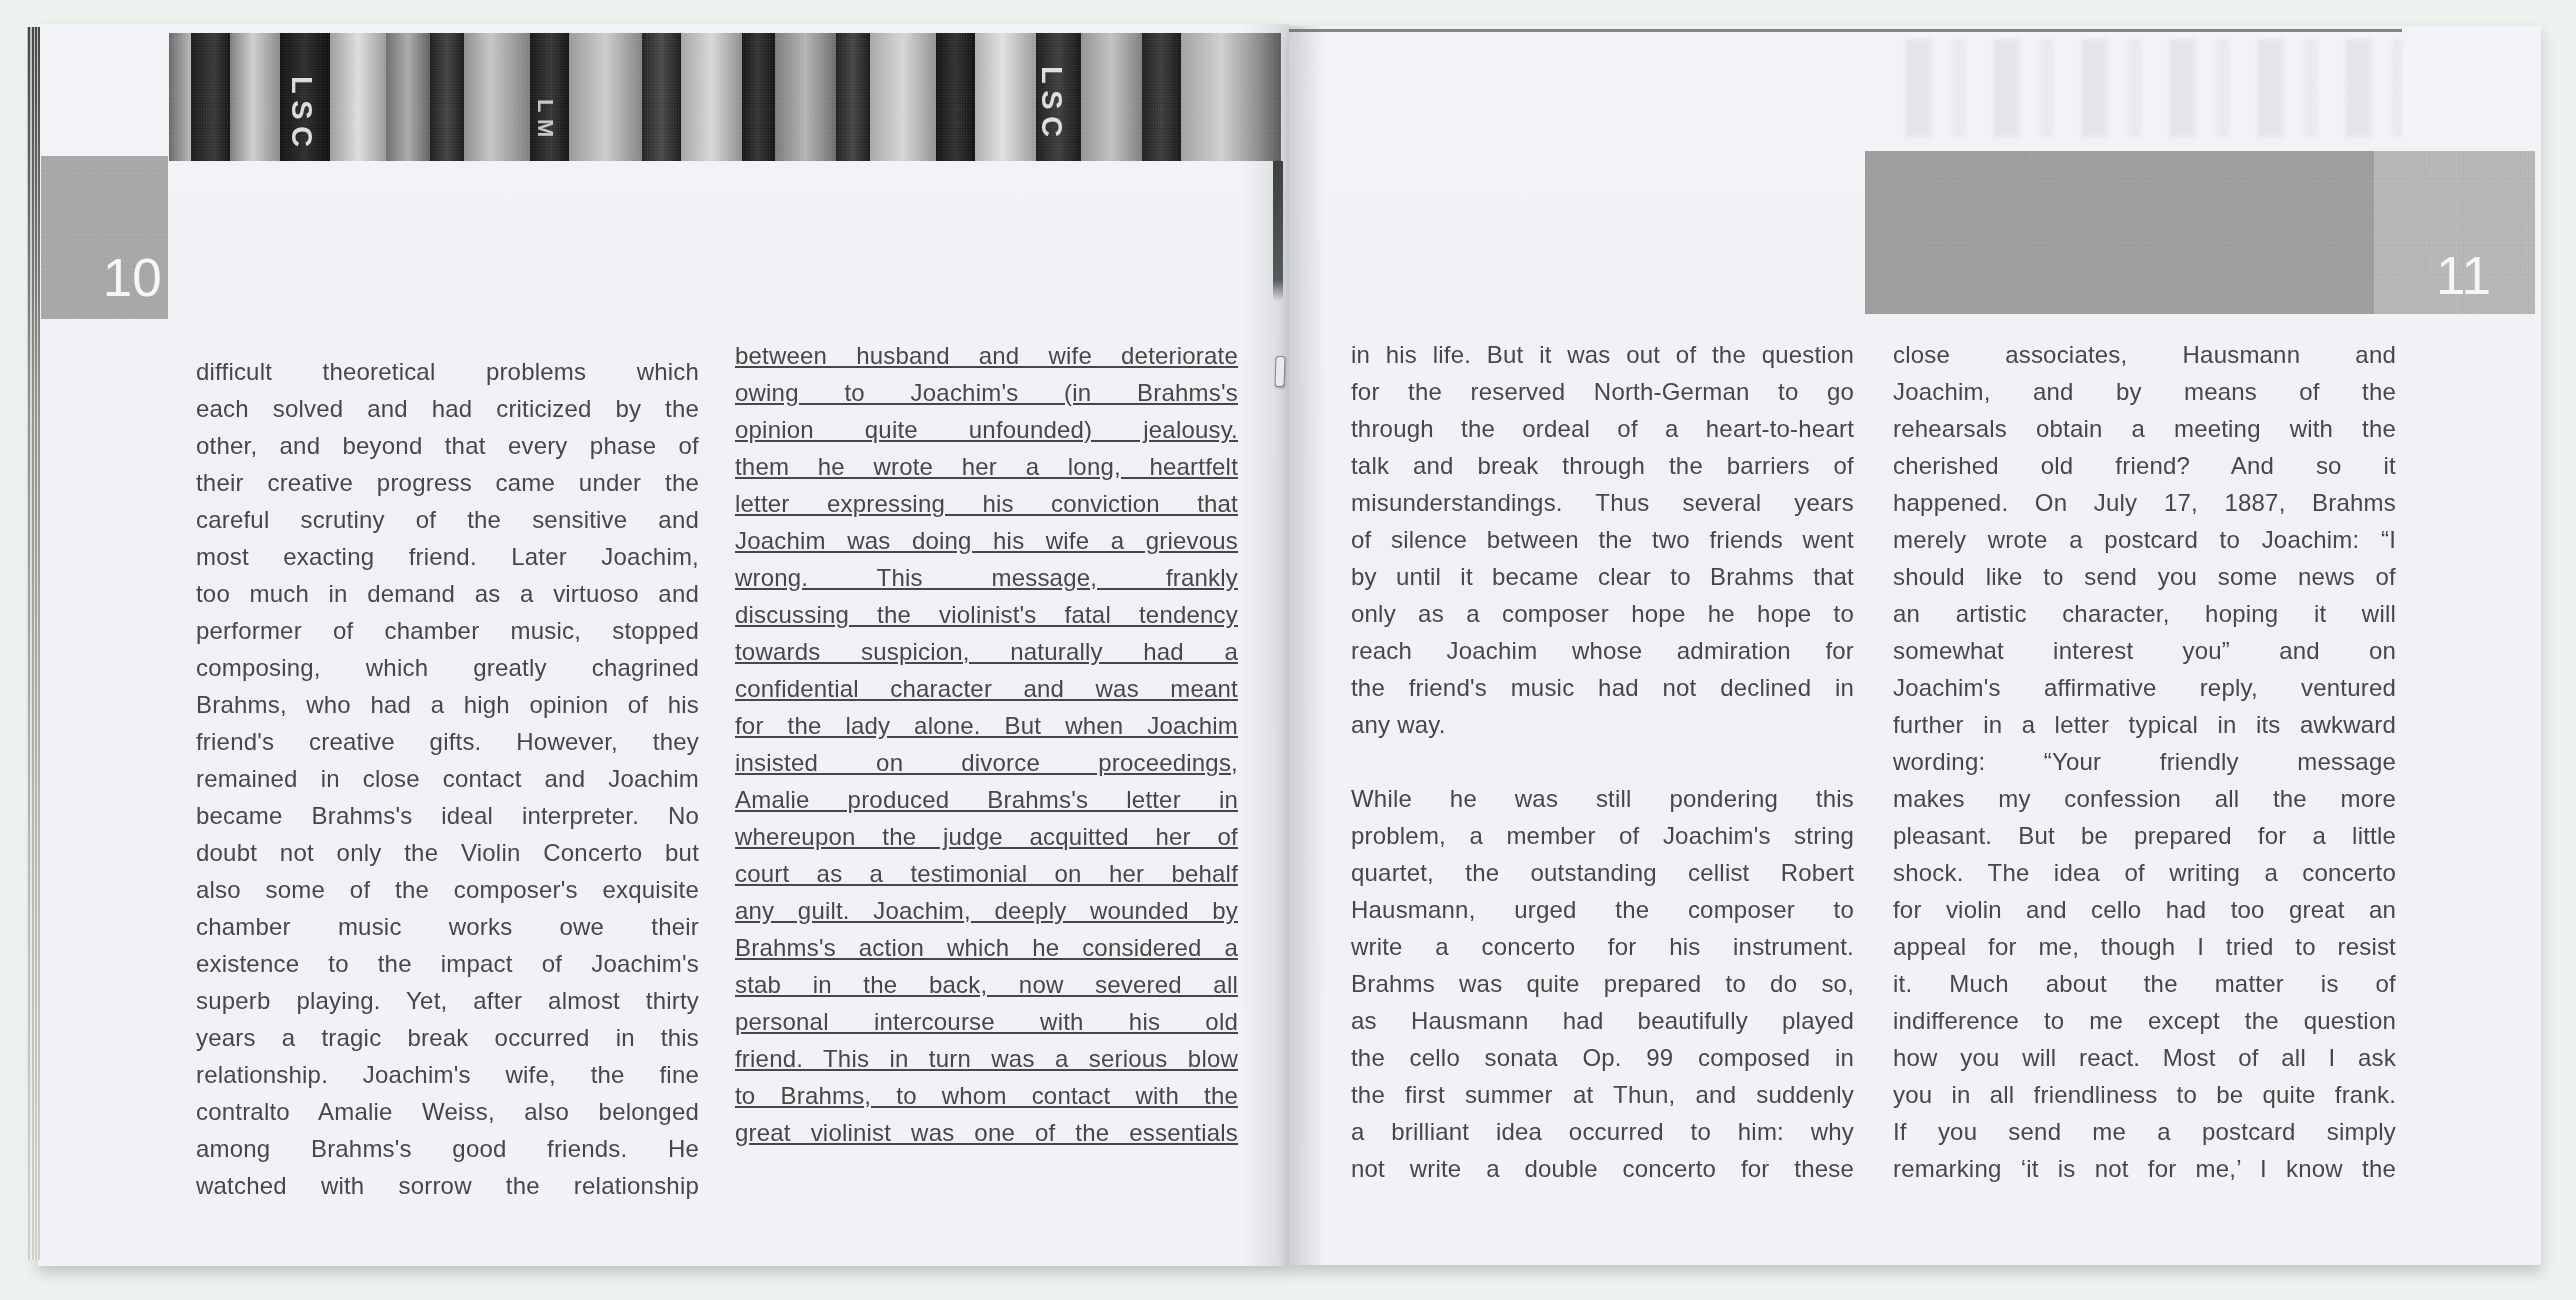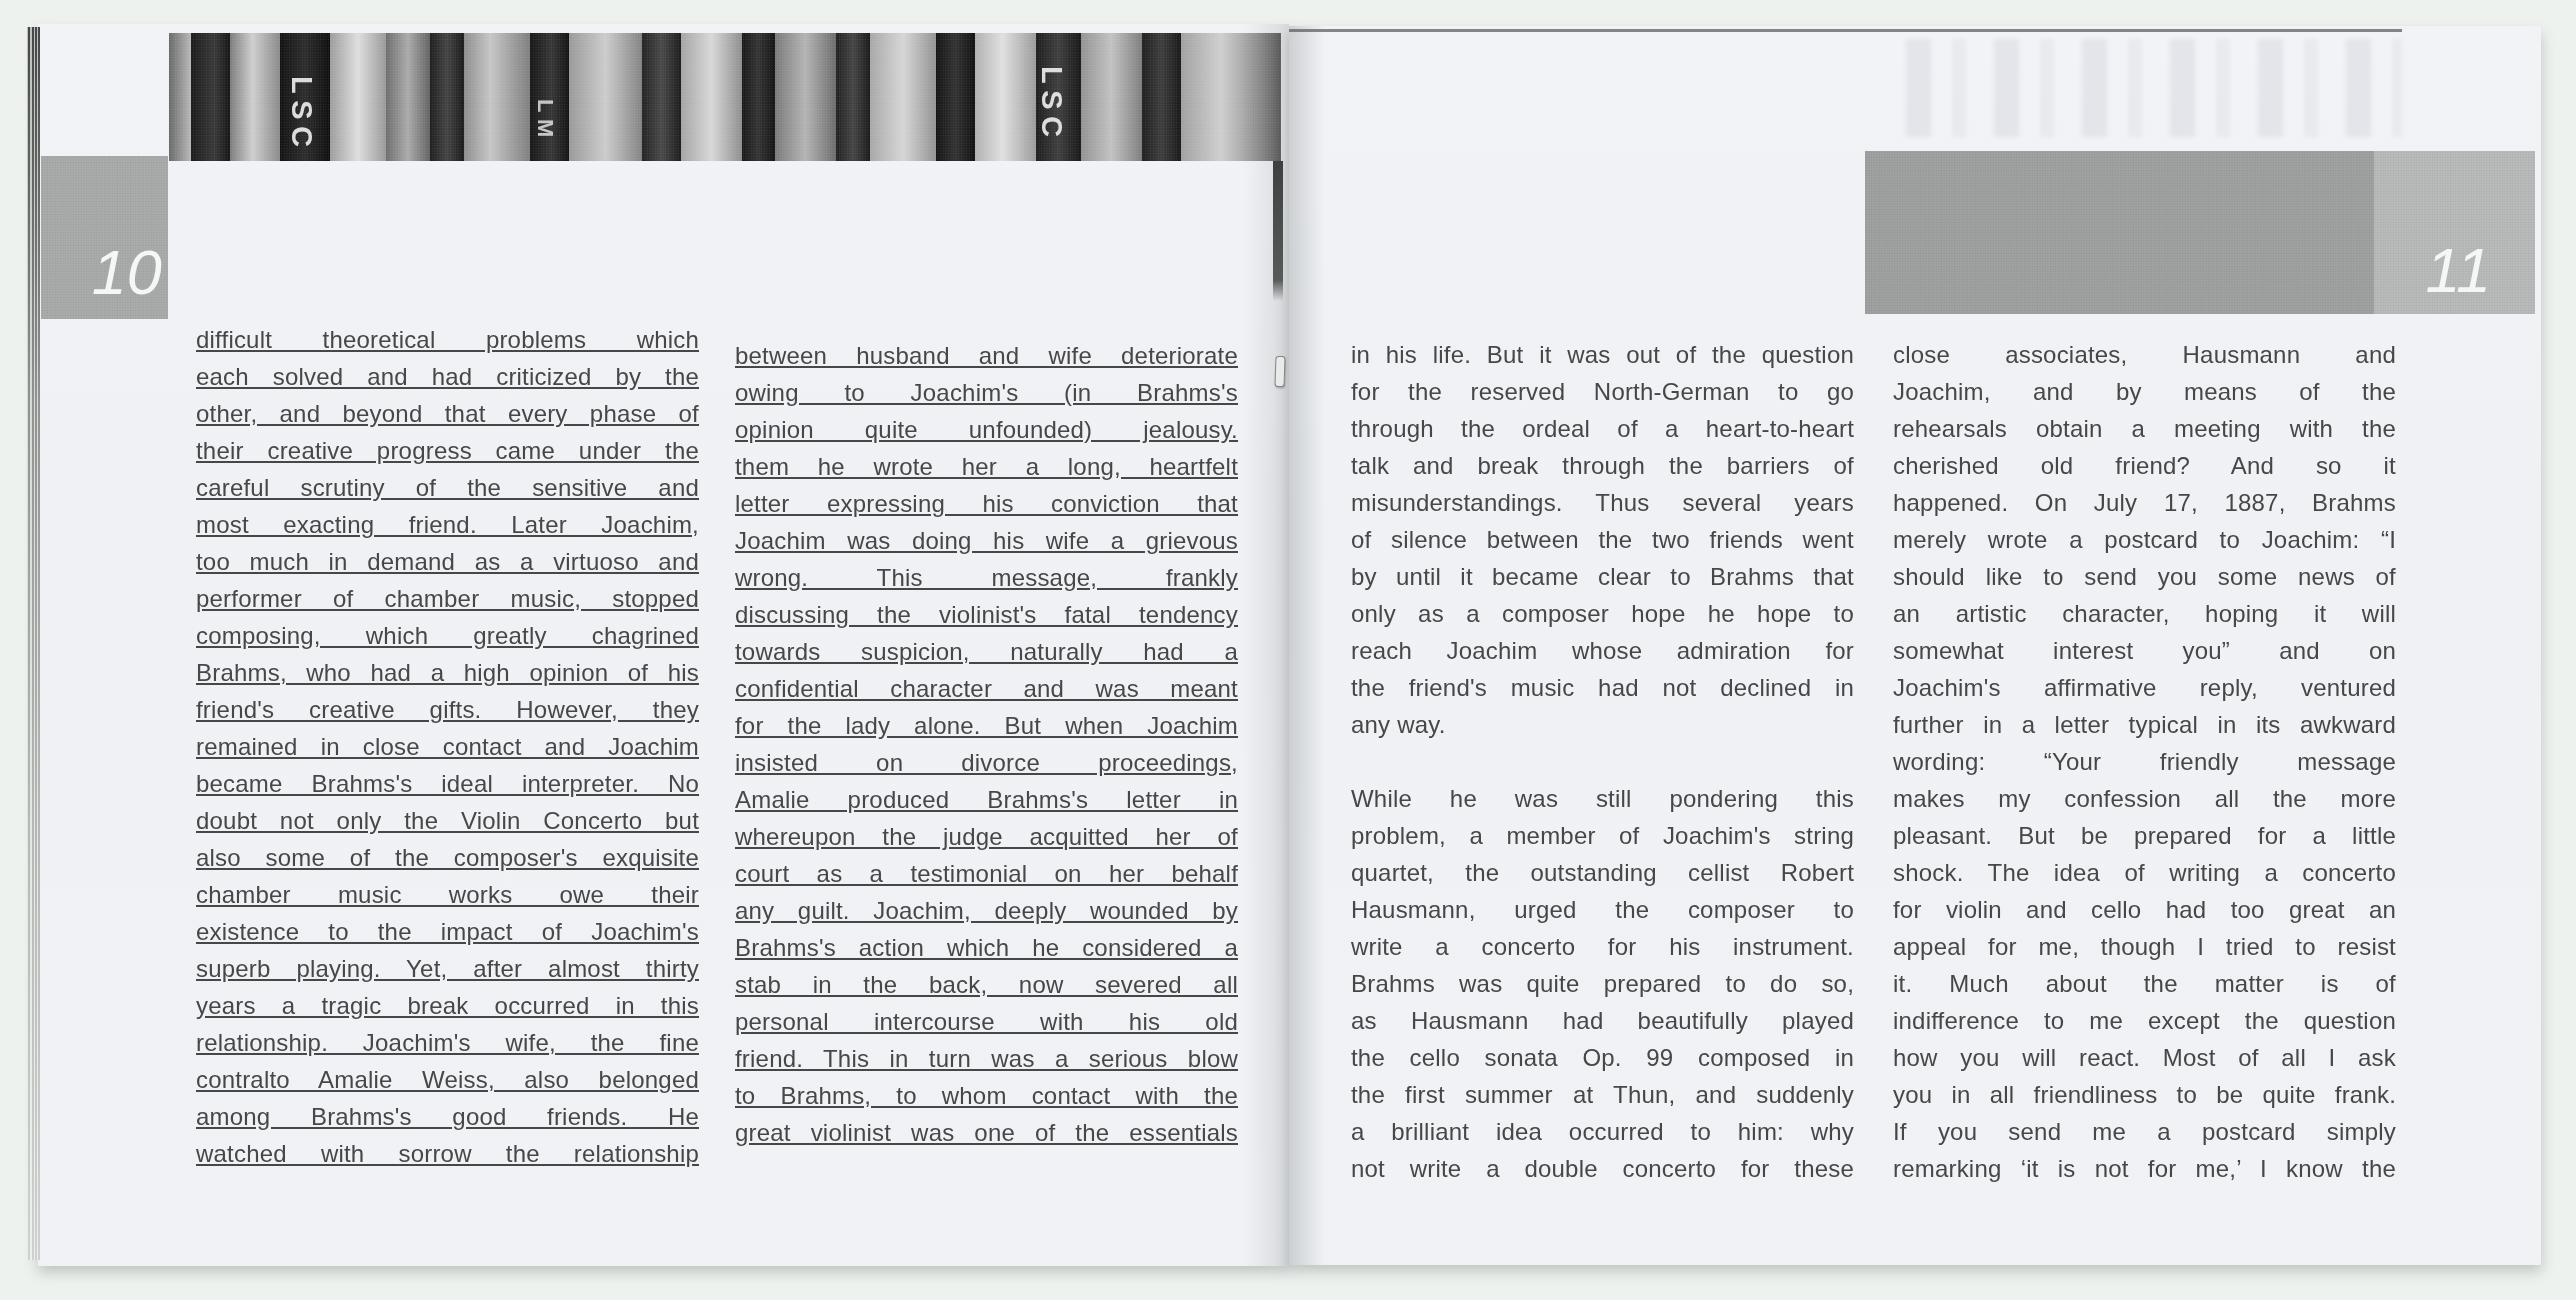--- a/index.html
+++ b/index.html
@@ -111,30 +111,30 @@
   .rect-dark{
     position:absolute;left:576px;top:125px;width:509px;height:163px;
     background:#9ea19f;
   }
   .rect-light{
     position:absolute;left:1085px;top:125px;width:161px;height:163px;
     background:#b7bab8;
   }
   .pageno{
     position:absolute;right:6.5px;bottom:14.4px;
-    font-style:italic;font-size:63px;line-height:1;
+    font-size:53px;line-height:1;
     color:#f5f7f5;z-index:3;
   }
   .rect-light .pageno{right:44px;bottom:11.8px;}
   
   .col{
     position:absolute;width:503px;
     color:#474747;font-size:24px;letter-spacing:0.2px;
   }
-  .col-l1{left:158px;top:297px;text-decoration:underline;}
+  .col-l1{left:158px;top:329px;}
   .col-l2{left:697px;top:313px;text-decoration:underline;}
   .col-r1{left:62px;top:310px;}
   .col-r2{left:604px;top:310px;}
   .line{
     height:37px;line-height:37px;
     text-align:justify;text-align-last:justify;text-justify:inter-word;
     white-space:normal;
   }
   .line.para-end{text-align-last:left;}
   .line.blank{height:37px;}

